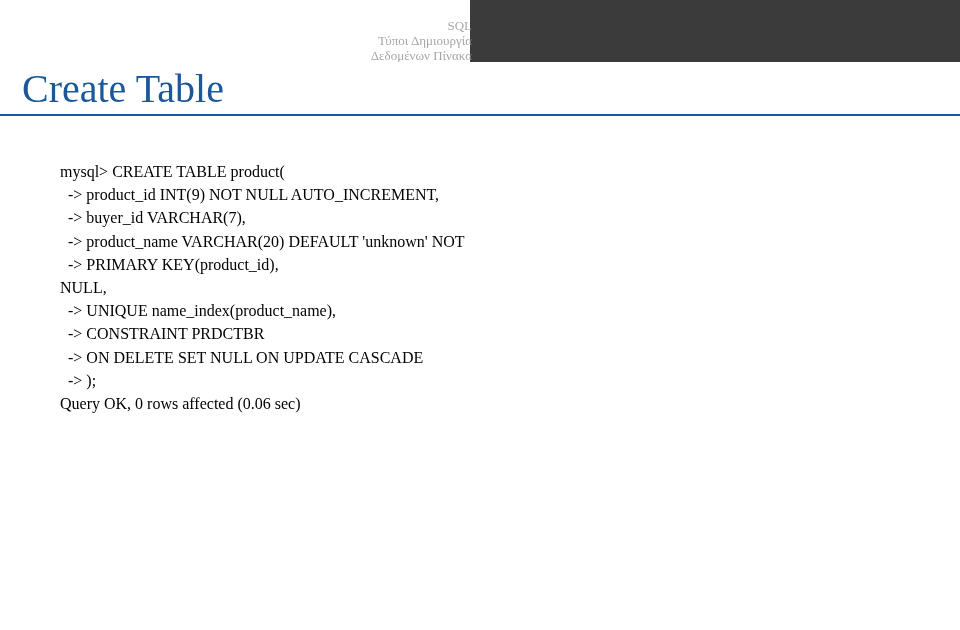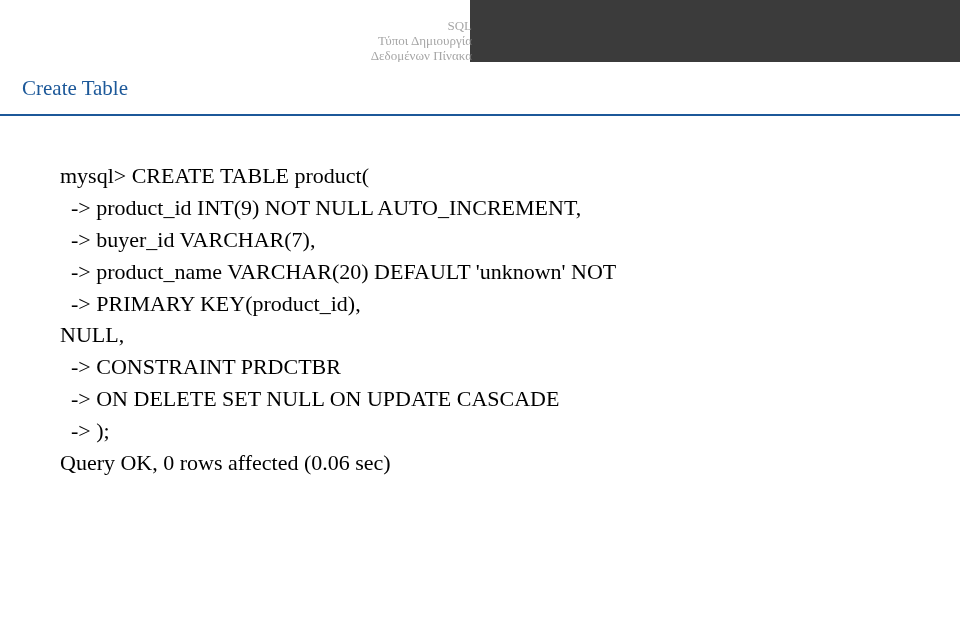--- a/index.html
+++ b/index.html
@@ -49,32 +49,32 @@
       left: 0;
       right: 0;
       height: 54px;
       background: #ffffff;
       border-bottom: 2px solid #1c5899;
       display: flex;
       align-items: center;
     }
     .title-text {
       color: #1c5899;
-      font-size: 21px;
+      font-size: 40px;
       font-weight: normal;
       padding-left: 22px;
       font-family: Georgia, 'Times New Roman', serif;
     }
     .content {
       position: absolute;
       top: 160px;
       left: 60px;
       right: 60px;
       font-family: Georgia, 'Times New Roman', serif;
-      font-size: 22px;
+      font-size: 16px;
       line-height: 1.45;
       color: #000;
     }
     .content .code-line {
       white-space: pre;
     }
   </style>
 </head>
 <body>
 
@@ -91,17 +91,18 @@
   <div class="title-text">Create Table</div>
 </div>
 
 <div class="content">
   <div class="code-line">mysql&gt; CREATE TABLE product(</div>
   <div class="code-line">  -&gt; product_id INT(9) NOT NULL AUTO_INCREMENT,</div>
   <div class="code-line">  -&gt; buyer_id VARCHAR(7),</div>
   <div class="code-line">  -&gt; product_name VARCHAR(20) DEFAULT 'unknown' NOT</div>
   <div class="code-line">  -&gt; PRIMARY KEY(product_id),</div>
   <div class="code-line">NULL,</div>
+  <div class="code-line">  -&gt; UNIQUE name_index(product_name),</div>
   <div class="code-line">  -&gt; CONSTRAINT PRDCTBR</div>
   <div class="code-line">  -&gt; ON DELETE SET NULL ON UPDATE CASCADE</div>
   <div class="code-line">  -&gt; );</div>
   <div class="code-line">Query OK, 0 rows affected (0.06 sec)</div>
 </div>
 
 </body></html>

